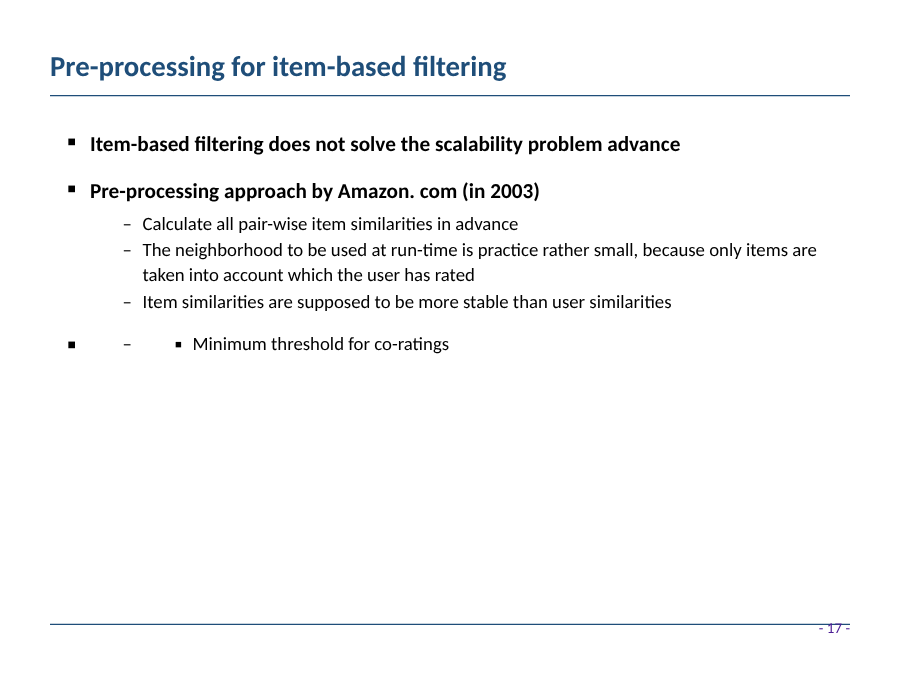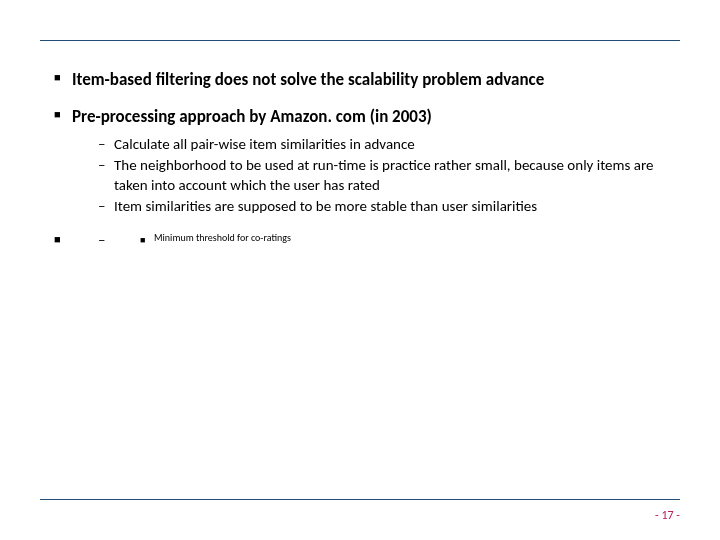--- a/index.html
+++ b/index.html
@@ -1,37 +1,38 @@
 <!DOCTYPE html>
 <html><head>
 <meta charset="utf-8">
 <style>
   * { margin: 0; padding: 0; box-sizing: border-box; }
   html, body { width: 720px; height: 540px; background: #fff; font-family: Calibri, "Segoe UI", Arial, sans-serif; color: #000; }
   .slide { width: 720px; height: 540px; position: relative; padding: 40px 40px 0 40px; }
   .title { color: #1f4e79; font-size: 23px; font-weight: bold; margin-bottom: 8px; }
   .hr { border: none; border-top: 1.5px solid #1f4e79; margin-bottom: 28px; }
   .hr-bottom { border: none; border-top: 1.5px solid #1f4e79; position: absolute; left: 40px; right: 40px; bottom: 40px; }
-  .pagenum { position: absolute; right: 40px; bottom: 18px; font-size: 12px; color: #be185d; text-align: right; }
+  .pagenum { position: absolute; right: 40px; bottom: 30px; font-size: 12px; color: #4c1d95; text-align: right; }
   ul.top { list-style: none; padding-left: 18px; }
   ul.top > li { position: relative; margin-bottom: 14px; padding-left: 14px; }
   ul.top > li::before { content: "■"; position: absolute; left: -4px; top: 2px; font-size: 11px; color: #000; }
   ul.top > li > .head { font-weight: bold; font-size: 17px; line-height: 1.35; }
   ul.sub { list-style: none; padding-left: 26px; margin-top: 6px; }
   ul.sub > li { position: relative; margin-bottom: 2px; padding-left: 16px; font-size: 15px; line-height: 1.3; }
   ul.sub > li::before { content: "–"; position: absolute; left: 0; top: 0; }
   ul.subsub { list-style: none; padding-left: 26px; margin-top: 2px; }
-  ul.subsub > li { position: relative; margin-bottom: 2px; padding-left: 14px; font-size: 10px; line-height: 1.3; }
+  ul.subsub > li { position: relative; margin-bottom: 2px; padding-left: 14px; font-size: 15px; line-height: 1.3; }
   ul.subsub > li::before { content: "■"; position: absolute; left: 0; top: 3px; font-size: 9px; }
   sup { font-size: 0.7em; }
 </style>
 </head>
 <body>
 
 <div class="slide">
+  <div class="title">Pre-processing for item-based filtering</div>
   <hr class="hr">
 
   <ul class="top">
     <li>
       <div class="head">Item-based filtering does not solve the scalability problem advance</div>
     </li>
     <li>
       <div class="head">Pre-processing approach by Amazon. com (in 2003)</div>
       <ul class="sub">
         <li>Calculate all pair-wise item similarities in advance</li>

